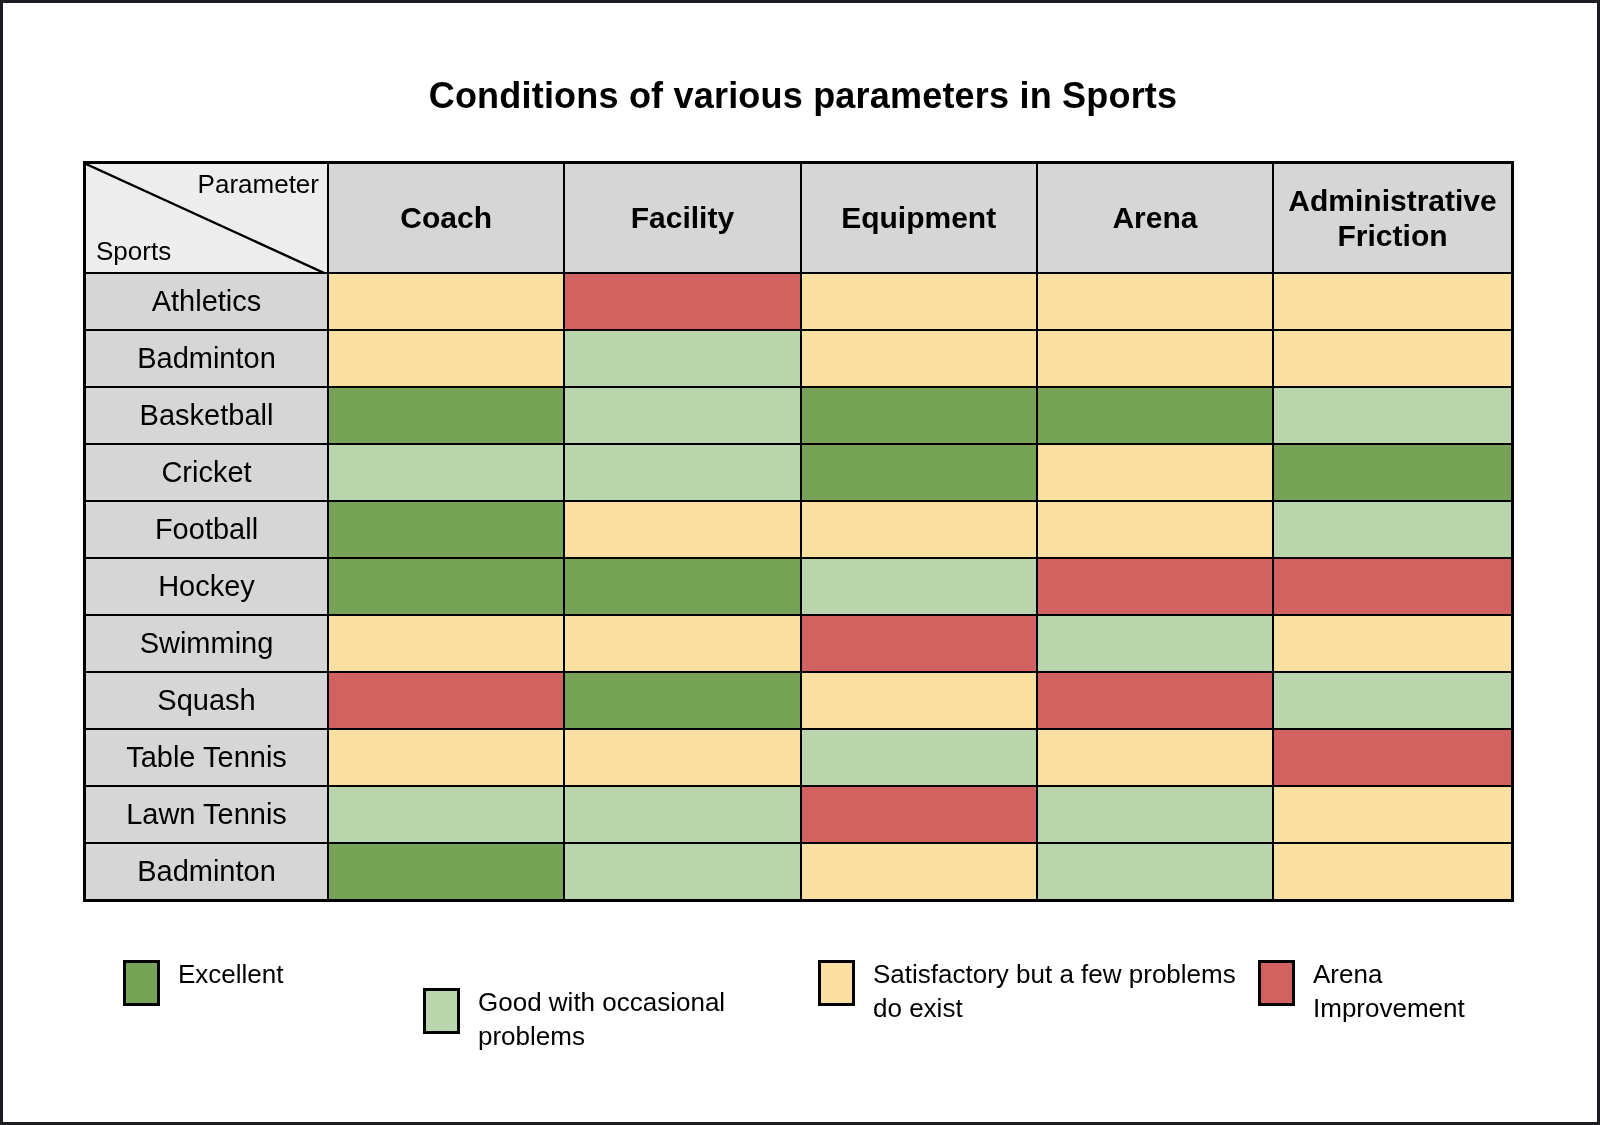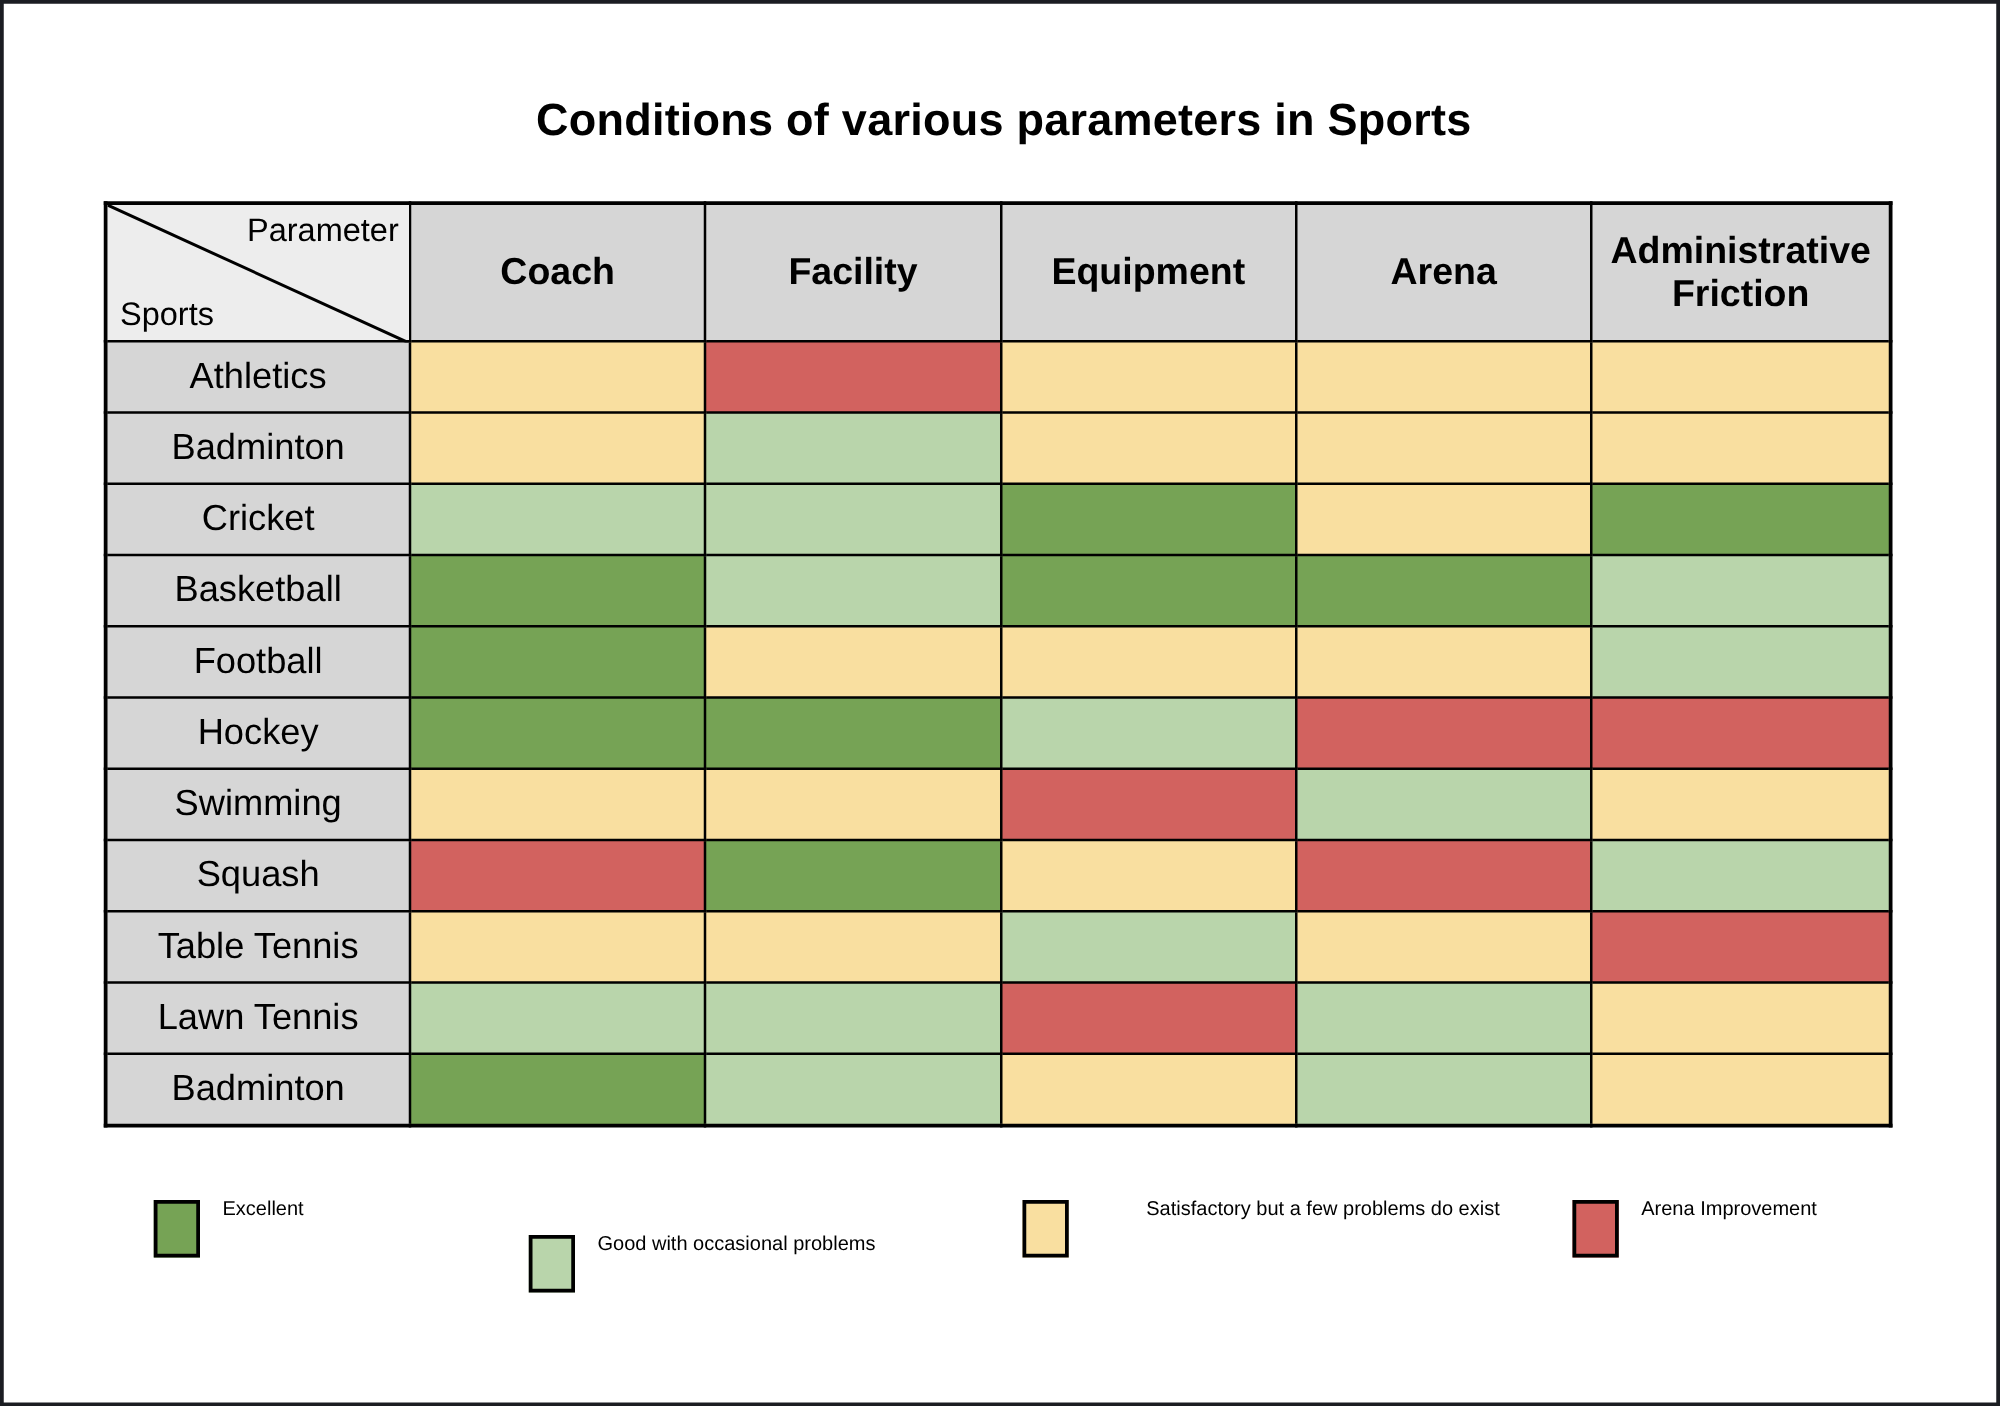--- a/index.html
+++ b/index.html
@@ -113,33 +113,33 @@
     display: flex;
     align-items: flex-start;
   }
   .legend-item {
     display: flex;
     align-items: flex-start;
     margin-right: 0;
   }
   .legend-item.i0 { width: 300px; }
   .legend-item.i1 { width: 395px; margin-top: 28px; }
-  .legend-item.i2 { width: 440px; gap: 44px; }
+  .legend-item.i2 { width: 440px; }
   .legend-item.i3 { width: 250px; }
   .legend-swatch {
     width: 37px;
     height: 46px;
     border: 3px solid #000000;
     box-sizing: border-box;
     flex: 0 0 auto;
     margin-top: 2px;
   }
   .legend-label {
     margin-left: 18px;
-    font-size: 16px;
+    font-size: 26px;
     color: #000000;
     line-height: 1.3;
   }
 </style>
 </head>
 <body>
 
 <div id="page">
 
   <div id="title">Conditions of various parameters in Sports</div>
@@ -181,36 +181,36 @@
           </tr>
           <tr>
             <td class="rowhead">Badminton</td>
             <td class="cell" title="Badminton / Coach: Satisfactory but a few problems do exist" style="background: rgb(249, 223, 160);"></td>
             <td class="cell" title="Badminton / Facility: Good with occasional problems" style="background: rgb(185, 213, 171);"></td>
             <td class="cell" title="Badminton / Equipment: Satisfactory but a few problems do exist" style="background: rgb(249, 223, 160);"></td>
             <td class="cell" title="Badminton / Arena: Satisfactory but a few problems do exist" style="background: rgb(249, 223, 160);"></td>
             <td class="cell" title="Badminton / Administrative Friction: Satisfactory but a few problems do exist" style="background: rgb(249, 223, 160);"></td>
           </tr>
           <tr>
+            <td class="rowhead">Basketball</td>
+            <td class="cell" title="Basketball / Coach: Excellent" style="background: rgb(118, 163, 85);"></td>
+            <td class="cell" title="Basketball / Facility: Good with occasional problems" style="background: rgb(185, 213, 171);"></td>
+            <td class="cell" title="Basketball / Equipment: Excellent" style="background: rgb(118, 163, 85);"></td>
+            <td class="cell" title="Basketball / Arena: Excellent" style="background: rgb(118, 163, 85);"></td>
+            <td class="cell" title="Basketball / Administrative Friction: Good with occasional problems" style="background: rgb(185, 213, 171);"></td>
+          </tr>
+          <tr>
             <td class="rowhead">Cricket</td>
             <td class="cell" title="Cricket / Coach: Good with occasional problems" style="background: rgb(185, 213, 171);"></td>
             <td class="cell" title="Cricket / Facility: Good with occasional problems" style="background: rgb(185, 213, 171);"></td>
             <td class="cell" title="Cricket / Equipment: Excellent" style="background: rgb(118, 163, 85);"></td>
             <td class="cell" title="Cricket / Arena: Satisfactory but a few problems do exist" style="background: rgb(249, 223, 160);"></td>
             <td class="cell" title="Cricket / Administrative Friction: Excellent" style="background: rgb(118, 163, 85);"></td>
           </tr>
           <tr>
-            <td class="rowhead">Basketball</td>
-            <td class="cell" title="Basketball / Coach: Excellent" style="background: rgb(118, 163, 85);"></td>
-            <td class="cell" title="Basketball / Facility: Good with occasional problems" style="background: rgb(185, 213, 171);"></td>
-            <td class="cell" title="Basketball / Equipment: Excellent" style="background: rgb(118, 163, 85);"></td>
-            <td class="cell" title="Basketball / Arena: Excellent" style="background: rgb(118, 163, 85);"></td>
-            <td class="cell" title="Basketball / Administrative Friction: Good with occasional problems" style="background: rgb(185, 213, 171);"></td>
-          </tr>
-          <tr>
             <td class="rowhead">Football</td>
             <td class="cell" title="Football / Coach: Excellent" style="background: rgb(118, 163, 85);"></td>
             <td class="cell" title="Football / Facility: Satisfactory but a few problems do exist" style="background: rgb(249, 223, 160);"></td>
             <td class="cell" title="Football / Equipment: Satisfactory but a few problems do exist" style="background: rgb(249, 223, 160);"></td>
             <td class="cell" title="Football / Arena: Satisfactory but a few problems do exist" style="background: rgb(249, 223, 160);"></td>
             <td class="cell" title="Football / Administrative Friction: Good with occasional problems" style="background: rgb(185, 213, 171);"></td>
           </tr>
           <tr>
             <td class="rowhead">Hockey</td>
             <td class="cell" title="Hockey / Coach: Excellent" style="background: rgb(118, 163, 85);"></td>

